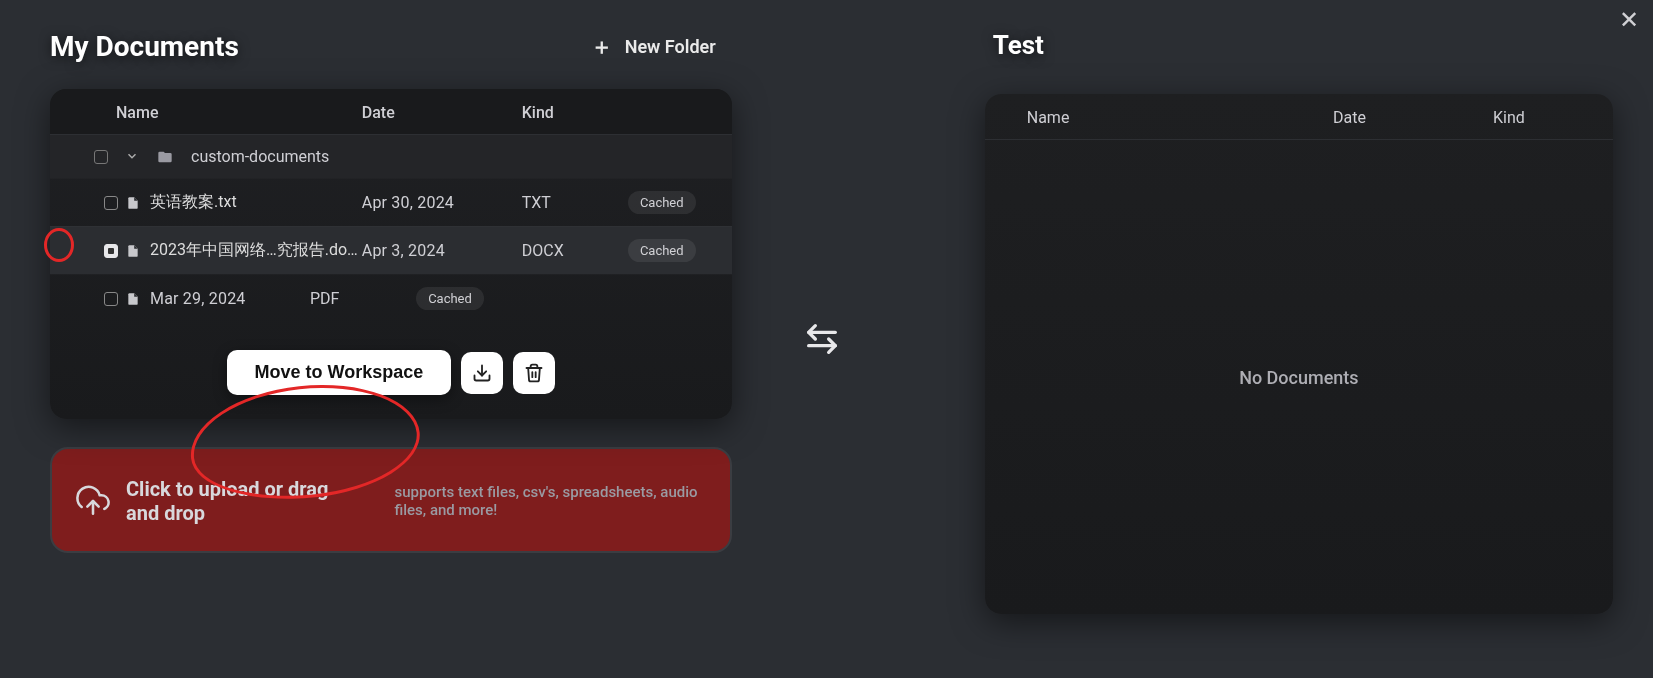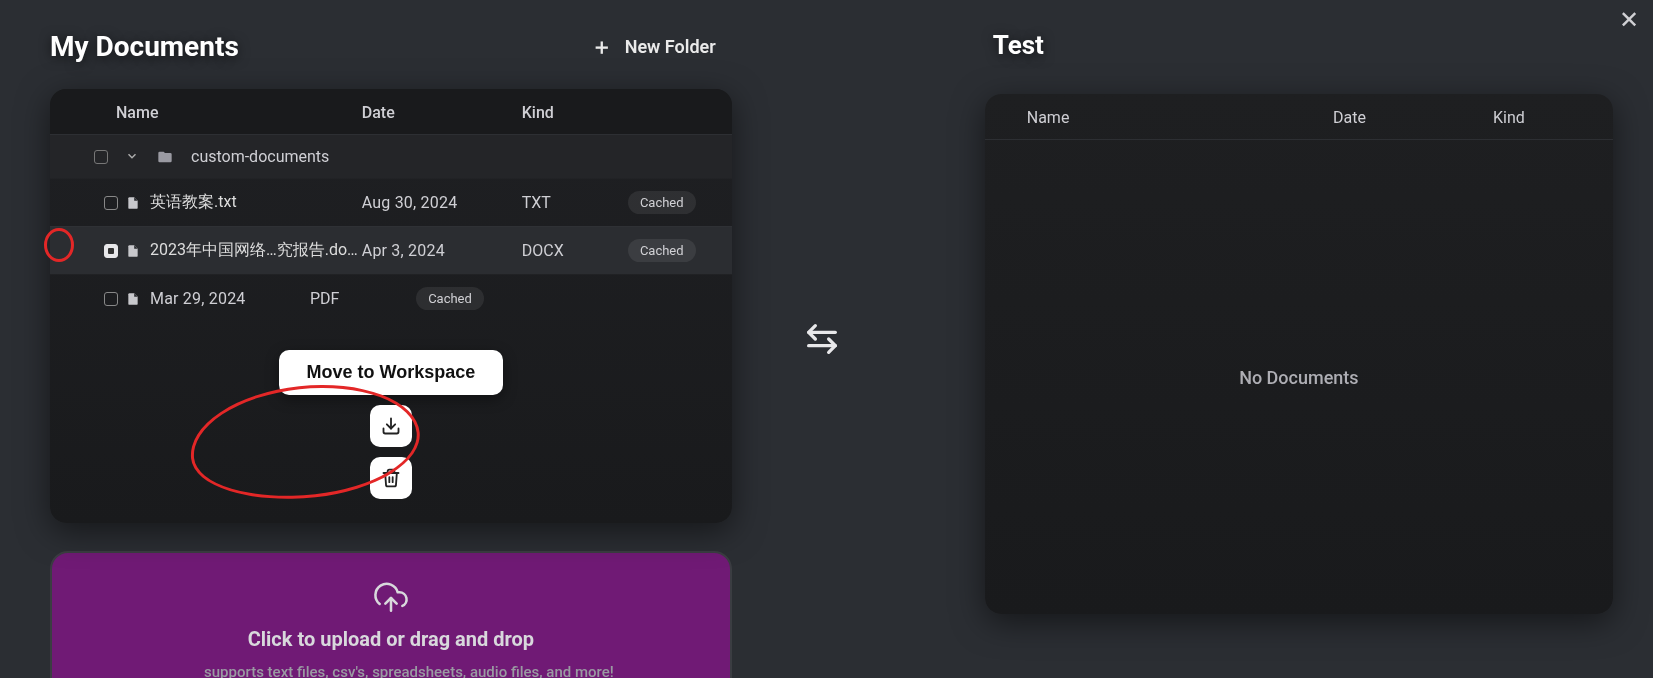--- a/index.html
+++ b/index.html
@@ -47,30 +47,30 @@
   .file-row.selected { background:#2b2d31; }
   .file-row .cb { width:14px; height:14px; border:1.5px solid #888; border-radius:3px; flex-shrink:0; cursor:pointer;}
   .file-row .cb.checked { background:#e8e8ea; border-color:#e8e8ea; position:relative;}
   .file-row .cb.checked::after { content:""; position:absolute; inset:3px; background:#333; border-radius:1px;}
   .file-row .ficon { margin:0 10px 0 8px; flex-shrink:0;}
   .file-name { flex:1; white-space:nowrap; overflow:hidden; text-overflow:ellipsis; padding-right:4px;}
   .file-date { width:160px; color:#cfcfd4; letter-spacing:.2px;}
   .file-kind { width:90px; color:#cfcfd4;}
   .file-status { width:100px; display:flex; justify-content:center;}
   .badge { background:rgba(255,255,255,.08); color:#d0d0d4; font-size:13px; padding:4px 12px; border-radius:14px;}
-  .action-bar { display:flex; gap:10px; justify-content:center; align-items:center; padding:28px 0 24px 0;flex-direction:column;}
+  .action-bar { display:flex; gap:10px; justify-content:center; align-items:center; padding:28px 0 24px 0;}
   .btn-primary { background:#fff; color:#111; font-weight:600; font-size:18px; padding:12px 28px; border-radius:10px; border:none; cursor:pointer; box-shadow:0 4px 14px rgba(0,0,0,.4);}
   .btn-icon { background:#fff; border:none; border-radius:10px; width:42px; height:42px; display:flex; align-items:center; justify-content:center; cursor:pointer;}
   .upload-card {
     margin-top:28px;
     border:2px solid #3b3d42;
     border-radius:18px;
     padding:28px 20px 26px 20px;
-    display:flex; flex-direction:column; align-items:center; gap:12px;
-    background:#701a75;
+    display:flex; flex-direction:row; align-items:center; gap:12px;
+    background:#7f1d1d;
     cursor:pointer;
   }
   .upload-title { font-size:20px; font-weight:700; color:#d8d8dc;}
   .upload-sub { font-size:15px; color:#9a9aa2; font-weight:500;margin-left:36px;}
   .right-head { display:flex; padding:14px 20px 12px 42px; color:#cfcfd4; font-size:16px; border-bottom:1px solid #2d2f33;}
   .right-card { background:linear-gradient(180deg,#1e1f21,#191a1c); border-radius:16px; box-shadow:0 8px 32px rgba(0,0,0,.5); display:flex; flex-direction:column; height:520px;}
   .no-docs { flex:1; display:flex; align-items:center; justify-content:center; color:#aeaeb4; font-size:18px; font-weight:500;}
   .close-x { position:absolute; top:8px; right:14px; color:#d0d0d4; font-size:24px; cursor:pointer; line-height:1;}
   .swap-icon { color:#e8e8ea;}
   .annot { position:absolute; pointer-events:none; }
@@ -119,21 +119,21 @@
 
       <div class="file-row">
         <span class="cb"></span>
         <span class="ficon">
           <svg width="14" height="18" viewBox="0 0 24 24" fill="#c8c8cc">
               <path d="M14 2H6a2 2 0 00-2 2v16a2 2 0 002 2h12a2 2 0 002-2V8z"></path>
               <polyline points="14 2 14 8 20 8" fill="#2b2d31"></polyline>
             </svg>
         </span>
         <span class="file-name">英语教案.txt</span>
-        <span class="file-date">Aug 30, 2024</span>
+        <span class="file-date">Apr 30, 2024</span>
         <span class="file-kind">TXT</span>
         <span class="file-status">
             <span class="badge">Cached</span>
           </span>
       </div>
 
       <div class="file-row selected">
         <span class="cb checked"></span>
         <span class="ficon">
           <svg width="14" height="18" viewBox="0 0 24 24" fill="#c8c8cc">

